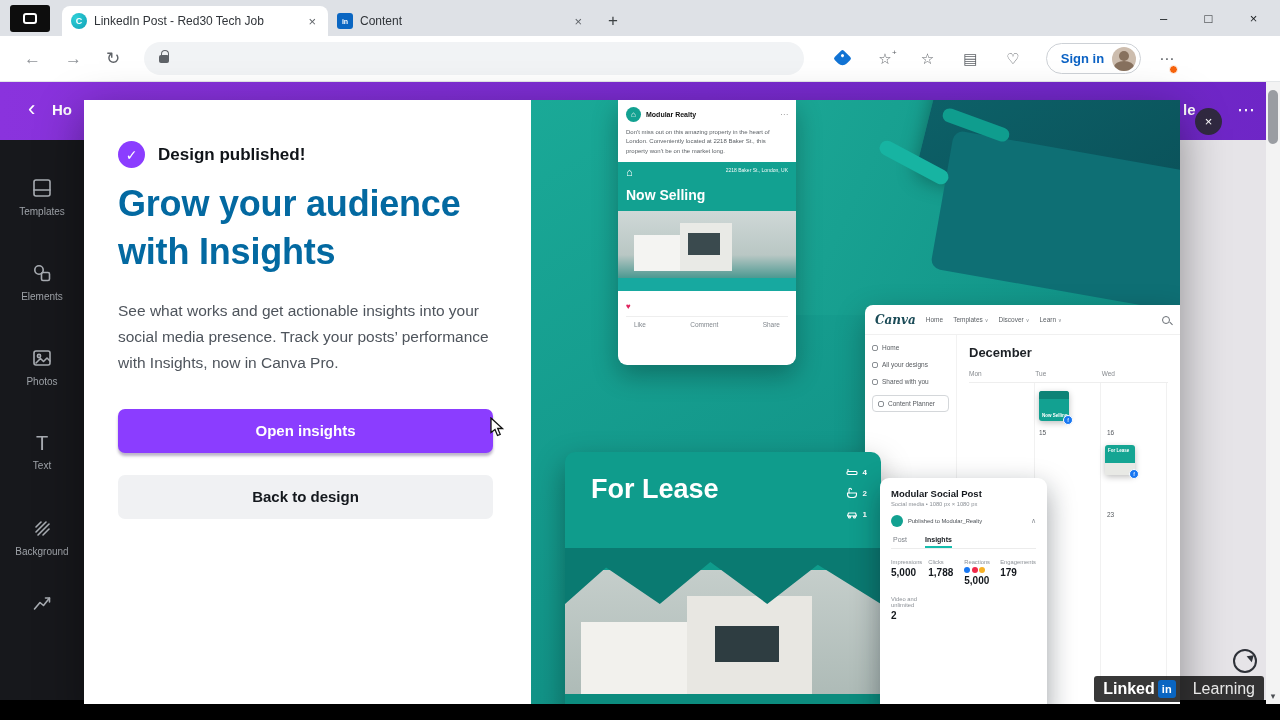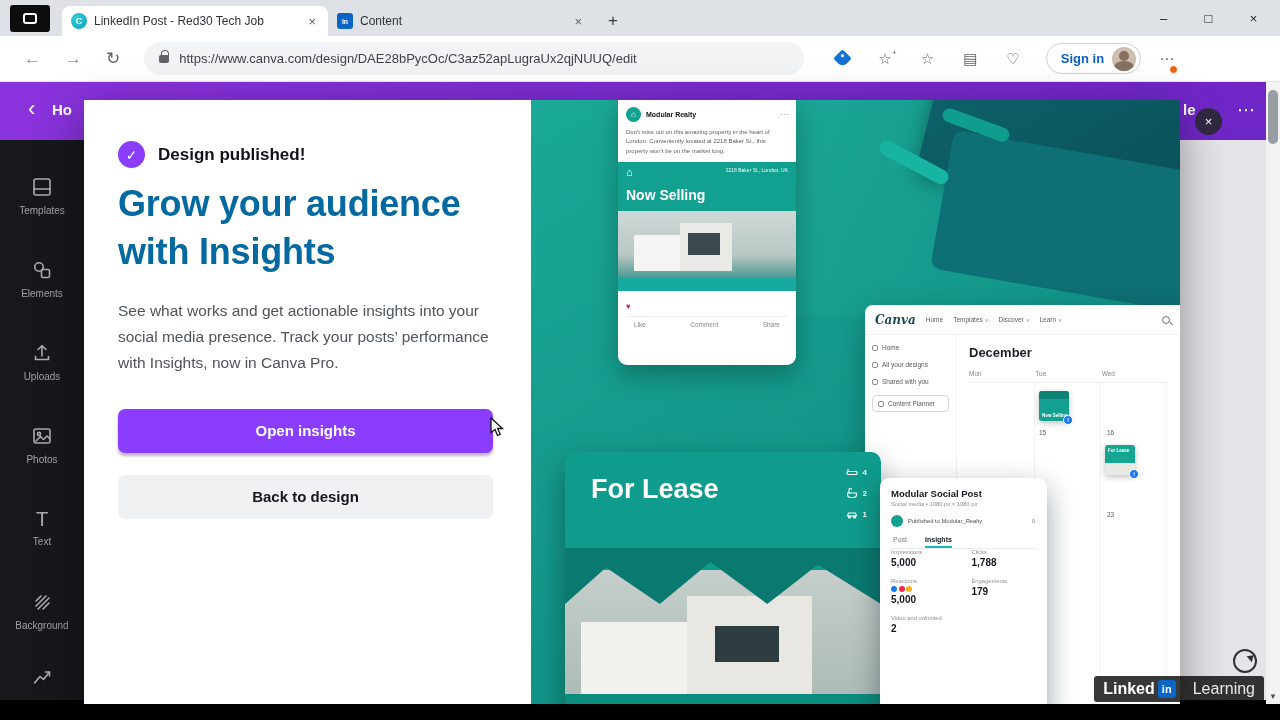--- a/index.html
+++ b/index.html
@@ -131,21 +131,21 @@
   
   .ins-card{position:absolute;left:349px;top:378px;width:167px;height:242px;background:#fff;border-radius:9px;box-shadow:0 10px 28px rgba(10,20,30,.4);padding:10px 11px;z-index:3}
   .ins-title{font-size:9.5px;font-weight:bold;color:#14181d}
   .ins-sub{font-size:5.8px;color:#8b9096;margin-top:2px}
   .ins-pub{display:flex;align-items:center;gap:5px;margin-top:8px}
   .ins-av{width:12px;height:12px;border-radius:50%;background:#12a191;flex:none}
   .ins-pub-text{font-size:5.8px;color:#4a4f55}
   .ins-chev{margin-left:auto;color:#8b9096;font-size:7px}
   .ins-tabs{display:flex;gap:18px;margin-top:9px;border-bottom:1px solid #ececec;font-size:7px;color:#7e838a;padding:0 2px}
   .ins-tab-active{font-weight:bold;color:#15191e;border-bottom:2px solid #14bdad;padding-bottom:3px}
-  .ins-grid{display:grid;grid-template-columns:1fr 1fr;gap:10px 16px;}
+  .ins-grid{display:grid;grid-template-columns:1fr 1fr 1fr 1fr;gap:10px 6px;margin-top:10px}
   .ins-label{font-size:5.8px;color:#8b9096}
   .ins-value{font-size:10px;font-weight:bold;color:#14181d;margin-top:2px}
   .emoji-row{display:flex;gap:1.5px;margin-top:2px}
   .emo{width:6px;height:6px;border-radius:50%}
   .emo.b{background:#1877f2}.emo.r{background:#f02849}.emo.y{background:#f7b125}
 
   
   .lease{position:absolute;left:34px;top:352px;width:316px;height:268px;background:#0f9c8c;border-radius:10px 10px 0 0;box-shadow:0 12px 30px rgba(0,0,0,.35);overflow:hidden;z-index:2}
   .lease-title{position:absolute;left:26px;top:22px;color:#fff;font-size:27px;font-weight:bold}
   .feat{position:absolute;right:14px;top:14px;display:flex;flex-direction:column;gap:9px;align-items:flex-end}
@@ -200,21 +200,20 @@
       <span>×</span>
     </div>
   </div>
 
   <div id="toolbar">
     <span class="navbtn">←</span>
     <span class="navbtn">→</span>
     <span class="navbtn dark">↻</span>
     <div id="urlbar">
       <span class="lock"></span>
-      <span id="url-text">https://www.canva.com/design/DAE28bPycOc/C3az52apLugraUx2qjNUUQ/edit</span>
     </div>
     <span class="tagshape"></span>
     <span class="tool-icon star-plus"><span>☆</span><sup>+</sup></span>
     <span class="tool-icon">☆</span>
     <span class="tool-icon">▤</span>
     <span class="tool-icon">♡</span>
     <div id="signin">
       <span>Sign in</span>
       <span class="avatar"></span>
     </div>
@@ -235,28 +234,20 @@
           <line x1="3" y1="13" x2="19" y2="13"></line>
         </svg>
       <span>Templates</span>
     </div>
     <div class="side-item">
       <svg width="22" height="22" viewBox="0 0 22 22">
           <circle cx="8" cy="8" r="4.2"></circle>
           <rect x="10.5" y="10.5" width="8" height="8" rx="1.5"></rect>
         </svg>
       <span>Elements</span>
-    </div>
-    <div class="side-item">
-      <svg width="22" height="22" viewBox="0 0 22 22">
-          <path d="M11 14 V4"></path>
-          <path d="M7 7.5 L11 3.8 L15 7.5"></path>
-          <path d="M4.5 14.5 v3 h13 v-3"></path>
-        </svg>
-      <span>Uploads</span>
     </div>
     <div class="side-item">
       <svg width="22" height="22" viewBox="0 0 22 22">
           <rect x="3" y="4" width="16" height="14" rx="2"></rect>
           <circle cx="8" cy="9" r="1.6"></circle>
           <path d="M5 16 l4.5-4.5 3 3 L16 11 l3 3"></path>
         </svg>
       <span>Photos</span>
     </div>
     <div class="side-item">

